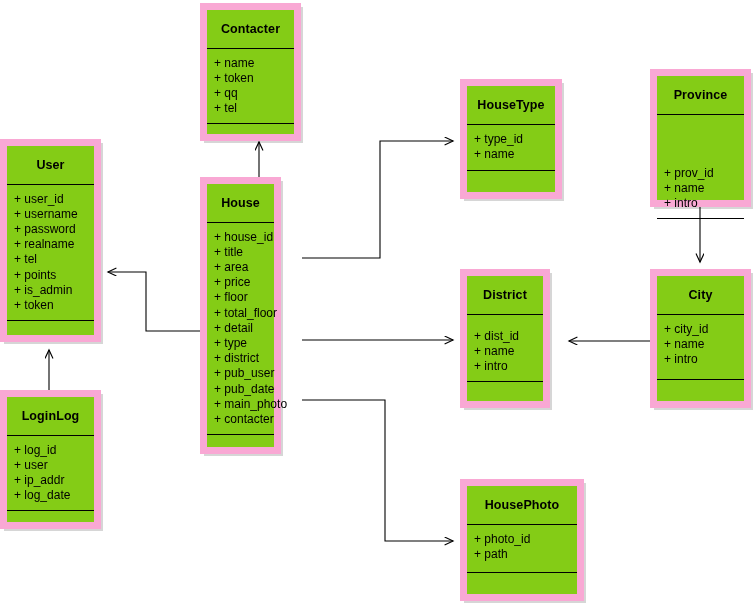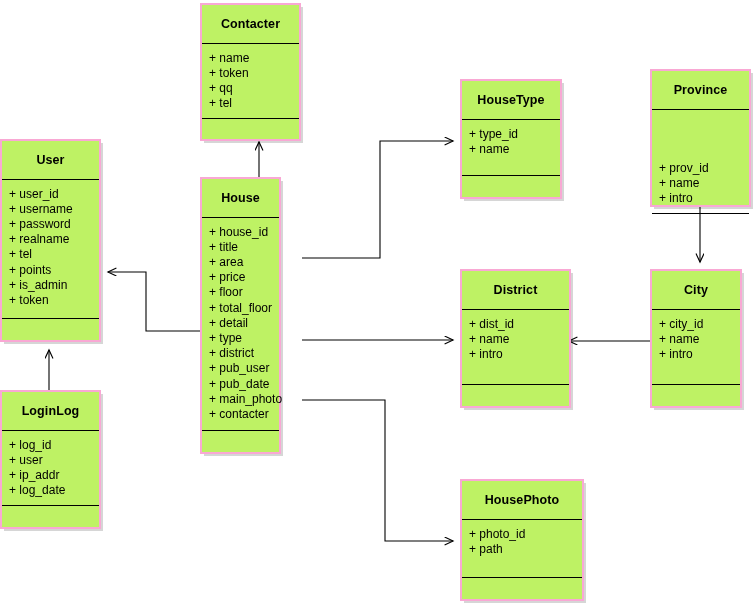--- a/index.html
+++ b/index.html
@@ -27,22 +27,22 @@
     position: absolute;
     left: 0;
     top: 0;
     width: 755px;
     height: 605px;
     pointer-events: none;
   }
   .uml-class {
     position: absolute;
     box-sizing: border-box;
-    background: #bef264;
-    border: 2px solid #f9a8d4;
+    background: #84cc16;
+    border: 7px solid #f9a8d4;
     box-shadow: 3px 3px 0 -1px rgba(0,0,0,0.16);
     display: flex;
     flex-direction: column;
     z-index: 2;
   }
   .uml-title {
     box-sizing: border-box;
     text-align: center;
     font-weight: bold;
     font-size: 12.5px;
@@ -178,30 +178,30 @@
       </div>
       <div class="uml-class" style="left: 650px; top: 69px; width: 101px; height: 138px; gap: 44px;">
         <div class="uml-title">Province</div>
         <div class="uml-attrs">
           <div class="uml-attr">+ prov_id</div>
           <div class="uml-attr">+ name</div>
           <div class="uml-attr">+ intro</div>
         </div>
         <div class="uml-ops"></div>
       </div>
-      <div class="uml-class" style="left: 460px; top: 269px; width: 111px; height: 139px;">
+      <div class="uml-class" style="left: 460px; top: 269px; width: 90px; height: 139px; gap: 7px;">
         <div class="uml-title">District</div>
         <div class="uml-attrs">
           <div class="uml-attr">+ dist_id</div>
           <div class="uml-attr">+ name</div>
           <div class="uml-attr">+ intro</div>
         </div>
         <div class="uml-ops"></div>
       </div>
-      <div class="uml-class" style="left: 650px; top: 269px; width: 92px; height: 139px;">
+      <div class="uml-class" style="left: 650px; top: 269px; width: 101px; height: 139px;">
         <div class="uml-title">City</div>
         <div class="uml-attrs">
           <div class="uml-attr">+ city_id</div>
           <div class="uml-attr">+ name</div>
           <div class="uml-attr">+ intro</div>
         </div>
         <div class="uml-ops"></div>
       </div>
       <div class="uml-class" style="left: 460px; top: 479px; width: 124px; height: 122px;">
         <div class="uml-title">HousePhoto</div>

